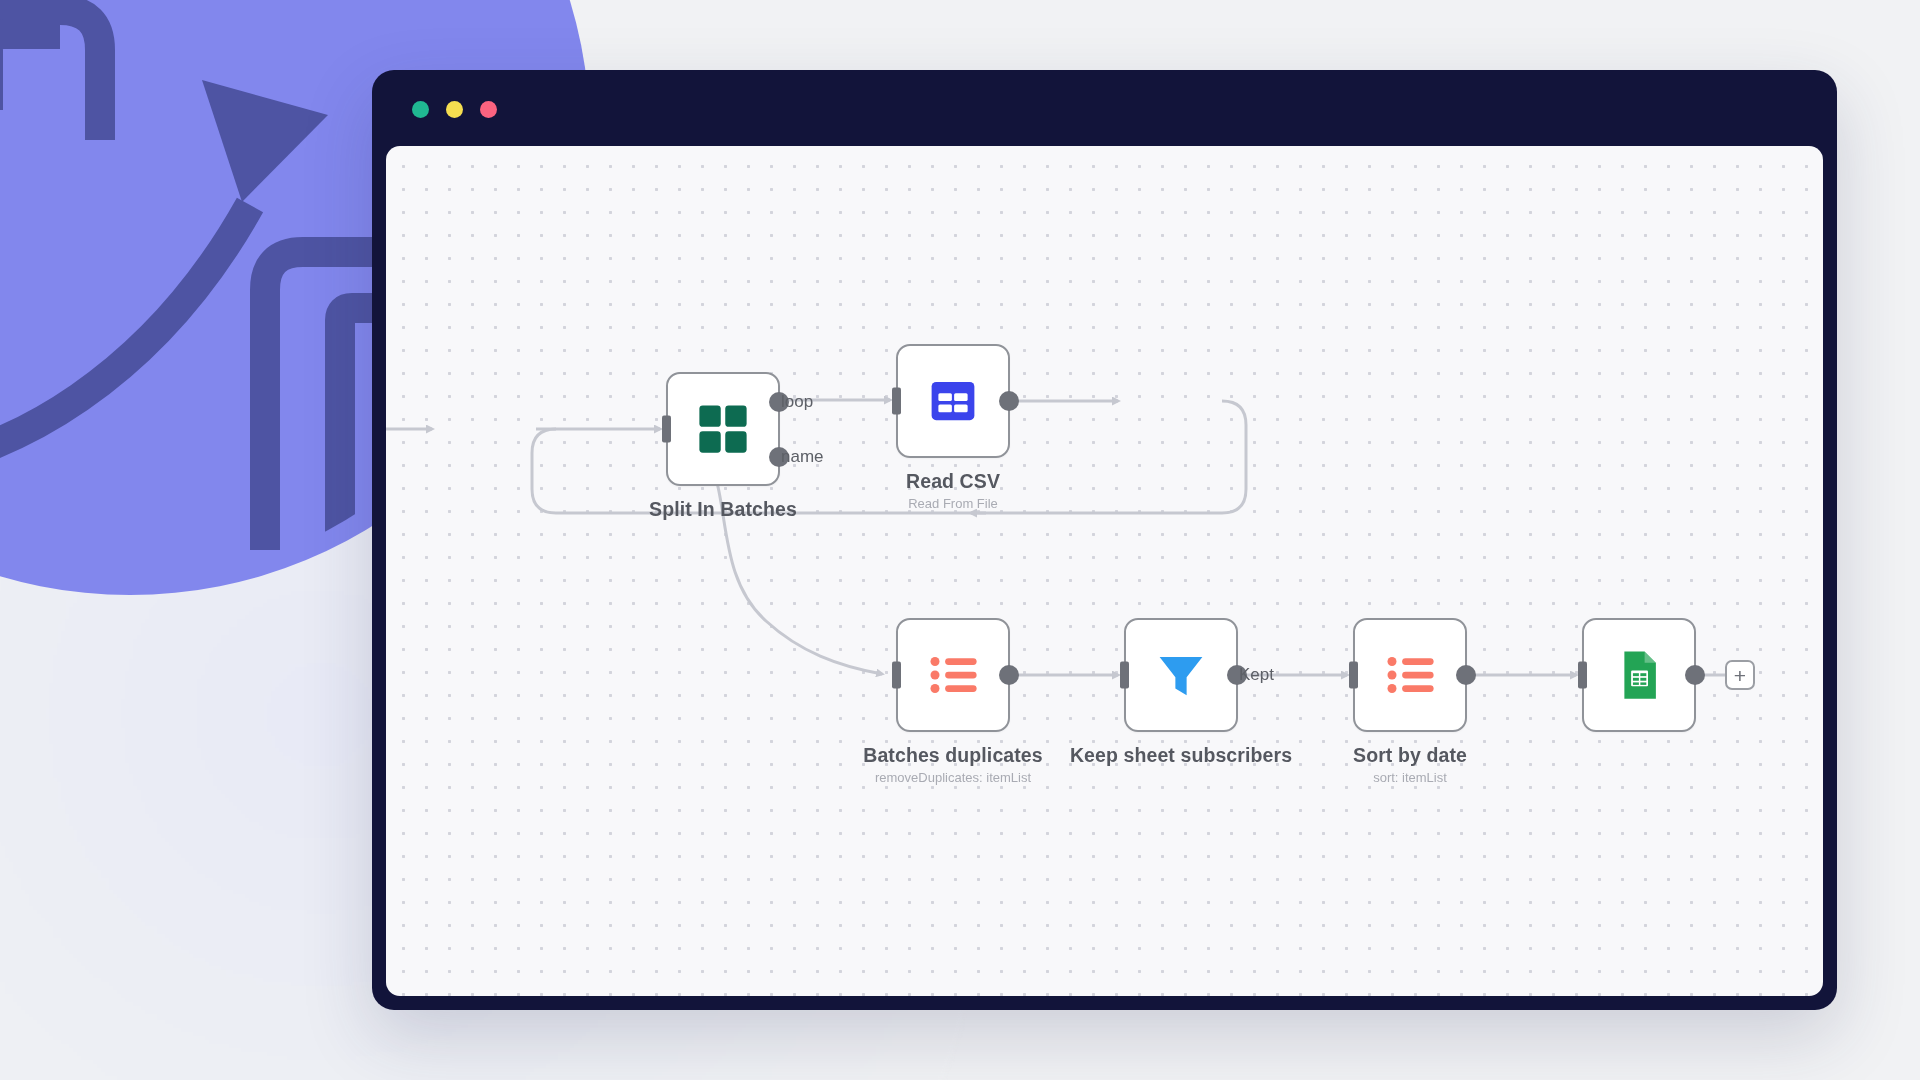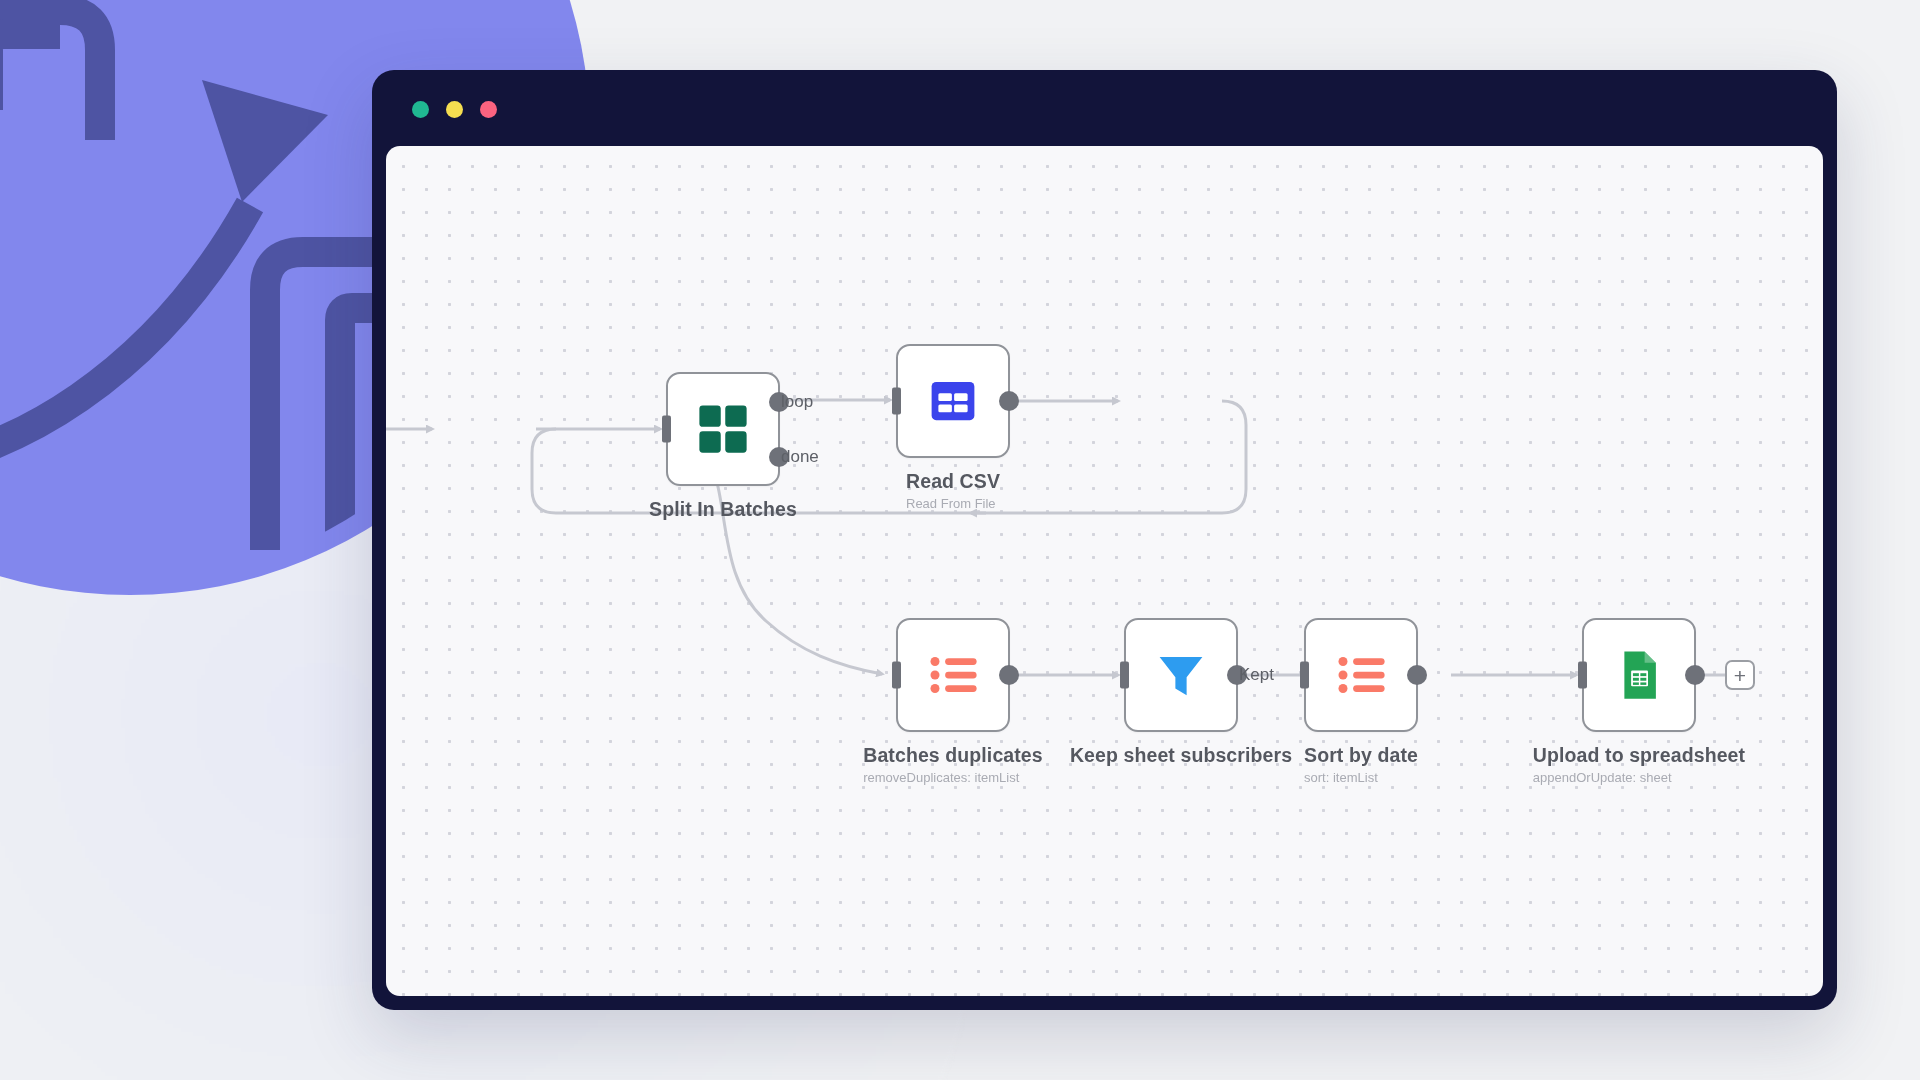--- a/index.html
+++ b/index.html
@@ -107,21 +107,21 @@
     color: #5d6067;
     white-space: nowrap;
     left: 12px; top: 50%;
     transform: translateY(-50%);
   }
 
   .node-caption {
     position: absolute;
     top: 124px; left: 50%;
     transform: translateX(-50%);
-    text-align: left;
+    text-align: center;
     white-space: nowrap;
   }
   .node-title {
     font-size: 19.5px;
     font-weight: 700;
     color: #555860;
     letter-spacing: .1px;
     line-height: 1.2;
   }
   .node-subtitle {
@@ -223,21 +223,21 @@
       <svg class="node-icon" viewBox="0 0 48 48">
         <rect x="3" y="3" width="19" height="19" rx="3" fill="#0d6b51"></rect>
         <rect x="26" y="3" width="19" height="19" rx="3" fill="#0d6b51"></rect>
         <rect x="3" y="26" width="19" height="19" rx="3" fill="#0d6b51"></rect>
         <rect x="26" y="26" width="19" height="19" rx="3" fill="#0d6b51"></rect>
       </svg>
       <span class="port out o1">
         <span class="port-label">loop</span>
       </span>
       <span class="port out o2">
-        <span class="port-label">done</span>
+        <span class="port-label">name</span>
       </span>
       <div class="node-caption">
         <div class="node-title">Split In Batches</div>
       </div>
     </div>
 
     <div class="node" style="left:510px; top:198px;">
       <span class="port in"></span>
       <svg class="node-icon" viewBox="0 0 48 48">
         <rect x="5" y="7" width="38" height="34" rx="4" fill="#3b44ec"></rect>
@@ -277,21 +277,21 @@
         <path d="M5 8 H43 L29 26 V42 L19 36 V26 Z" fill="#2d9cf0"></path>
       </svg>
       <span class="port out">
         <span class="port-label">Kept</span>
       </span>
       <div class="node-caption">
         <div class="node-title">Keep sheet subscribers</div>
       </div>
     </div>
 
-    <div class="node" style="left:918px; top:472px;">
+    <div class="node" style="left:967px; top:472px;">
       <span class="port in"></span>
       <svg class="node-icon" viewBox="0 0 48 48">
         <circle cx="8" cy="12" r="4" fill="#fa7a68"></circle>
         <circle cx="8" cy="24" r="4" fill="#fa7a68"></circle>
         <circle cx="8" cy="36" r="4" fill="#fa7a68"></circle>
         <rect x="17" y="9" width="28" height="6" rx="3" fill="#fa7a68"></rect>
         <rect x="17" y="21" width="28" height="6" rx="3" fill="#fa7a68"></rect>
         <rect x="17" y="33" width="28" height="6" rx="3" fill="#fa7a68"></rect>
       </svg>
       <span class="port out"></span>
@@ -308,22 +308,18 @@
         <path d="M29 3 l10 10 h-10 Z" fill="#ffffff" opacity=".3"></path>
         <rect x="17" y="20" width="15" height="14" rx="1" fill="#ffffff"></rect>
         <rect x="18.6" y="22.4" width="5.3" height="2.6" fill="#23a455"></rect>
         <rect x="25.2" y="22.4" width="5.3" height="2.6" fill="#23a455"></rect>
         <rect x="18.6" y="26.5" width="5.3" height="2.6" fill="#23a455"></rect>
         <rect x="25.2" y="26.5" width="5.3" height="2.6" fill="#23a455"></rect>
         <rect x="18.6" y="30.6" width="5.3" height="2.2" fill="#23a455"></rect>
         <rect x="25.2" y="30.6" width="5.3" height="2.2" fill="#23a455"></rect>
       </svg>
       <span class="port out"></span>
-      <div class="node-caption">
-        <div class="node-title">Upload to spreadsheet</div>
-        <div class="node-subtitle">appendOrUpdate: sheet</div>
-      </div>
     </div>
 
     <div id="add-node" style="left:1339px; top:514px;">+</div>
 
   </div>
 </div>
 
 </body></html>

